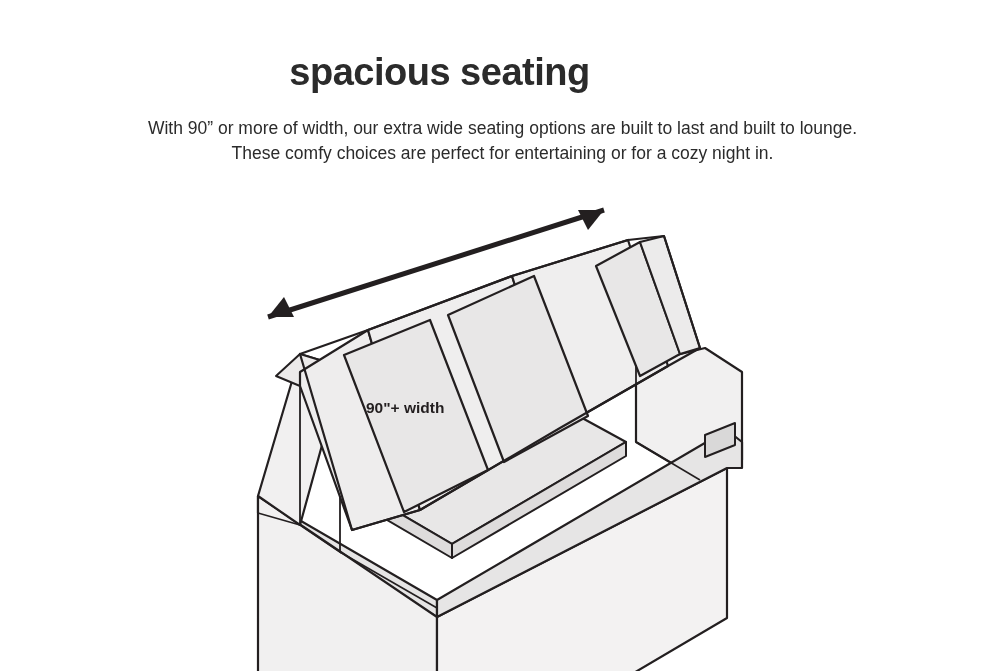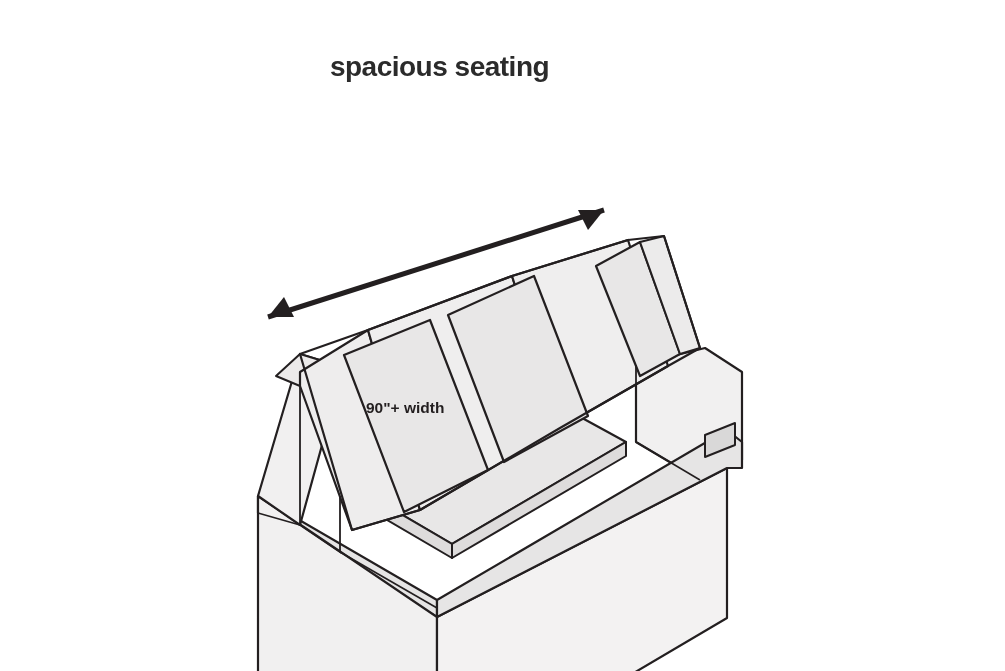--- a/index.html
+++ b/index.html
@@ -20,21 +20,21 @@
     width: 1005px;
     height: 671px;
     background: #ffffff;
   }
   .headline {
     position: absolute;
     top: 52px;
     left: 0;
     width: 879px;
     text-align: center;
-    font-size: 28px;
+    font-size: 38px;
     font-weight: bold;
     letter-spacing: -0.5px;
     color: #2b2b2b;
     line-height: 1.1;
   }
   .subcopy {
     position: absolute;
     top: 116px;
     left: 0;
     width: 1005px;
@@ -63,20 +63,24 @@
     white-space: nowrap;
   }
 </style>
 </head>
 <body>
 
 <div class="page">
 
   <div class="headline">spacious seating</div>
 
+  <div class="subcopy">
+    <span class="line">With 90” or more of width, our extra wide seating options are built to last and built to lounge.</span>
+    <span class="line">These comfy choices are perfect for entertaining or for a cozy night in.</span>
+  </div>
 
   <div class="illustration">
     <svg width="1005" height="491" viewBox="0 0 1005 491" xmlns="http://www.w3.org/2000/svg">
 
       <g>
         <line x1="268" y1="137" x2="604" y2="30" stroke="#231f20" stroke-width="5"></line>
         <polygon points="604,30 578,30 588,50" fill="#231f20"></polygon>
         <polygon points="268,137 294,137 284,117" fill="#231f20"></polygon>
       </g>
 

